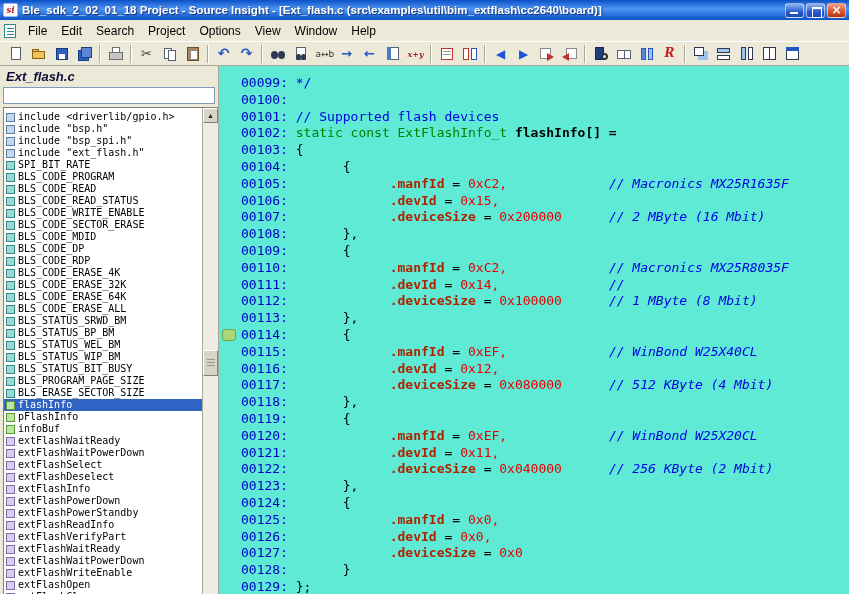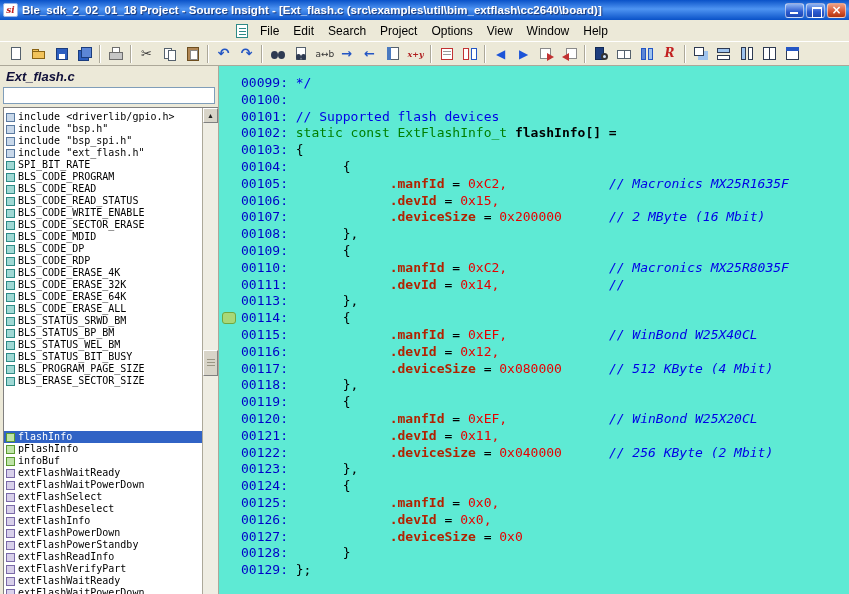--- a/index.html
+++ b/index.html
@@ -18,21 +18,21 @@
   .winbtns{display:flex;gap:2px;flex:0 0 auto;}
   .wbtn{width:19px;height:15px;border-radius:3px;border:1px solid rgba(255,255,255,.55);position:relative;
     background:linear-gradient(180deg,#8fb4f2,#2a5ad0 60%,#1e47b0);padding:0;}
   .wbtn.close{background:linear-gradient(180deg,#f0a186,#d85430 60%,#b03410);}
   .wbtn.minimize::before{content:"";position:absolute;left:4px;bottom:3px;width:8px;height:2px;background:#fff;}
   .wbtn.restore::before{content:"";position:absolute;left:5px;top:3px;width:8px;height:8px;border:1px solid #fff;border-top:2px solid #fff;}
   .wbtn.close::before{content:"×";position:absolute;left:0;top:-1px;width:100%;text-align:center;
     color:#fff;font:bold 12px/15px "DejaVu Sans",sans-serif;}
 
   
-  .menubar{height:22px;background:var(--chrome-bg);display:flex;align-items:center;padding:0 2px;border-bottom:1px solid #fff;justify-content:center;}
+  .menubar{height:22px;background:var(--chrome-bg);display:flex;align-items:center;padding:0 2px;border-bottom:1px solid #fff;}
   .doc-icon{width:12px;height:14px;background:#fff;border:1px solid #2e8a86;position:relative;margin:0 5px 0 2px;flex:0 0 12px;}
   .doc-icon::before{content:"";position:absolute;left:2px;top:3px;width:7px;height:1px;background:#2e8a86;
     box-shadow:0 3px 0 #2e8a86,0 6px 0 #2e8a86;}
   .menu-item{padding:2px 7px;font-size:12px;color:#000;cursor:default;}
 
   
   .toolbar{height:24px;background:var(--chrome-bg);display:flex;align-items:center;padding:0 4px;
     border-bottom:1px solid #ACA899;}
   .tbtn{width:23px;height:22px;border:1px solid transparent;background:transparent;display:flex;
     align-items:center;justify-content:center;padding:0;}
@@ -97,21 +97,21 @@
   
   .main{display:flex;height:568px;border-radius:14px;}
   .sidebar{width:219px;flex:0 0 219px;background:var(--chrome-bg);display:flex;flex-direction:column;
     border-right:1px solid #ACA899;padding:1px 0 0 2px;}
   .sb-title{font:italic bold 13px "Liberation Sans","DejaVu Sans",sans-serif;color:#10103a;padding:2px 4px 3px;}
   .sb-filter{margin:0 3px 3px 1px;height:17px;border:1px solid #7F9DB9;background:#fff;display:flex;}
   .sb-filter input{flex:1;border:none;outline:none;font:11px "DejaVu Sans Mono",monospace;padding:1px 3px;background:transparent;}
   .sb-body{flex:1;display:flex;min-height:0;border:1px solid #808080;border-bottom:none;border-right:none;background:#fff;margin-left:1px;}
   .sym-list{flex:1;overflow:hidden;font:10px/12px "DejaVu Sans Mono",monospace;padding-top:3px;}
   .sym-row{height:12px;display:flex;align-items:center;gap:3px;padding-left:2px;white-space:nowrap;cursor:default;}
-  .sym-row.selected{background:var(--selection);color:#fff;margin-top:44px;}
+  .sym-row.selected{background:var(--selection);color:#fff;}
   .sym-ico{width:9px;height:9px;flex:0 0 9px;border:1px solid;}
   .k-include{background:#c8d8ea;border-color:#5a7aa0;}
   .k-define{background:#9fd8d4;border-color:#2e8a86;}
   .k-variable{background:#bfe4a8;border-color:#5a9a30;}
   .k-function{background:#d8d0ea;border-color:#7a6aa8;}
   .sb-scroll{width:16px;flex:0 0 16px;background:#efede3;border-left:1px solid #aca899;position:relative;}
   .sb-btn{position:absolute;left:0;width:15px;height:15px;background:#d8d4c8;border:1px solid #fff;
     border-right-color:#808080;border-bottom-color:#808080;font-size:7px;line-height:13px;text-align:center;color:#222;padding:0;}
   .sb-btn.up{top:0;} .sb-btn.down{bottom:0;}
   .sb-thumb{position:absolute;left:0;top:46%;width:15px;height:26px;background:#d8d4c8;border:1px solid #fff;
@@ -358,20 +358,24 @@
             <div class="sym-row">
               <span class="sym-ico k-define"></span>
               <span class="sym-label">BLS_STATUS_BP_BM</span>
             </div>
             <div class="sym-row">
               <span class="sym-ico k-define"></span>
               <span class="sym-label">BLS_STATUS_WEL_BM</span>
             </div>
             <div class="sym-row">
               <span class="sym-ico k-define"></span>
+              <span class="sym-label">BLS_STATUS_WIP_BM</span>
+            </div>
+            <div class="sym-row">
+              <span class="sym-ico k-define"></span>
               <span class="sym-label">BLS_STATUS_BIT_BUSY</span>
             </div>
             <div class="sym-row">
               <span class="sym-ico k-define"></span>
               <span class="sym-label">BLS_PROGRAM_PAGE_SIZE</span>
             </div>
             <div class="sym-row">
               <span class="sym-ico k-define"></span>
               <span class="sym-label">BLS_ERASE_SECTOR_SIZE</span>
             </div>
@@ -513,20 +517,25 @@
           <span class="ln">00110: </span>
           <span class="txt"><span class="s-m">            .manfId</span><span class="s-p"> = </span><span class="s-v">0xC2,</span><span class="s-p">             </span><span class="s-ci">// Macronics MX25R8035F</span></span>
         </div>
         <div class="crow">
           <span class="gut"></span>
           <span class="ln">00111: </span>
           <span class="txt"><span class="s-m">            .devId</span><span class="s-p"> = </span><span class="s-v">0x14,</span><span class="s-p">              </span><span class="s-ci">//</span></span>
         </div>
         <div class="crow">
           <span class="gut"></span>
+          <span class="ln">00112: </span>
+          <span class="txt"><span class="s-m">            .deviceSize</span><span class="s-p"> = </span><span class="s-v">0x100000</span><span class="s-p">      </span><span class="s-ci">// 1 MByte (8 Mbit)</span></span>
+        </div>
+        <div class="crow">
+          <span class="gut"></span>
           <span class="ln">00113: </span>
           <span class="txt"><span class="s-p">      },</span></span>
         </div>
         <div class="crow">
           <span class="gut">
             <span class="gmark"></span>
           </span>
           <span class="ln">00114: </span>
           <span class="txt"><span class="s-p">      {</span></span>
         </div>

